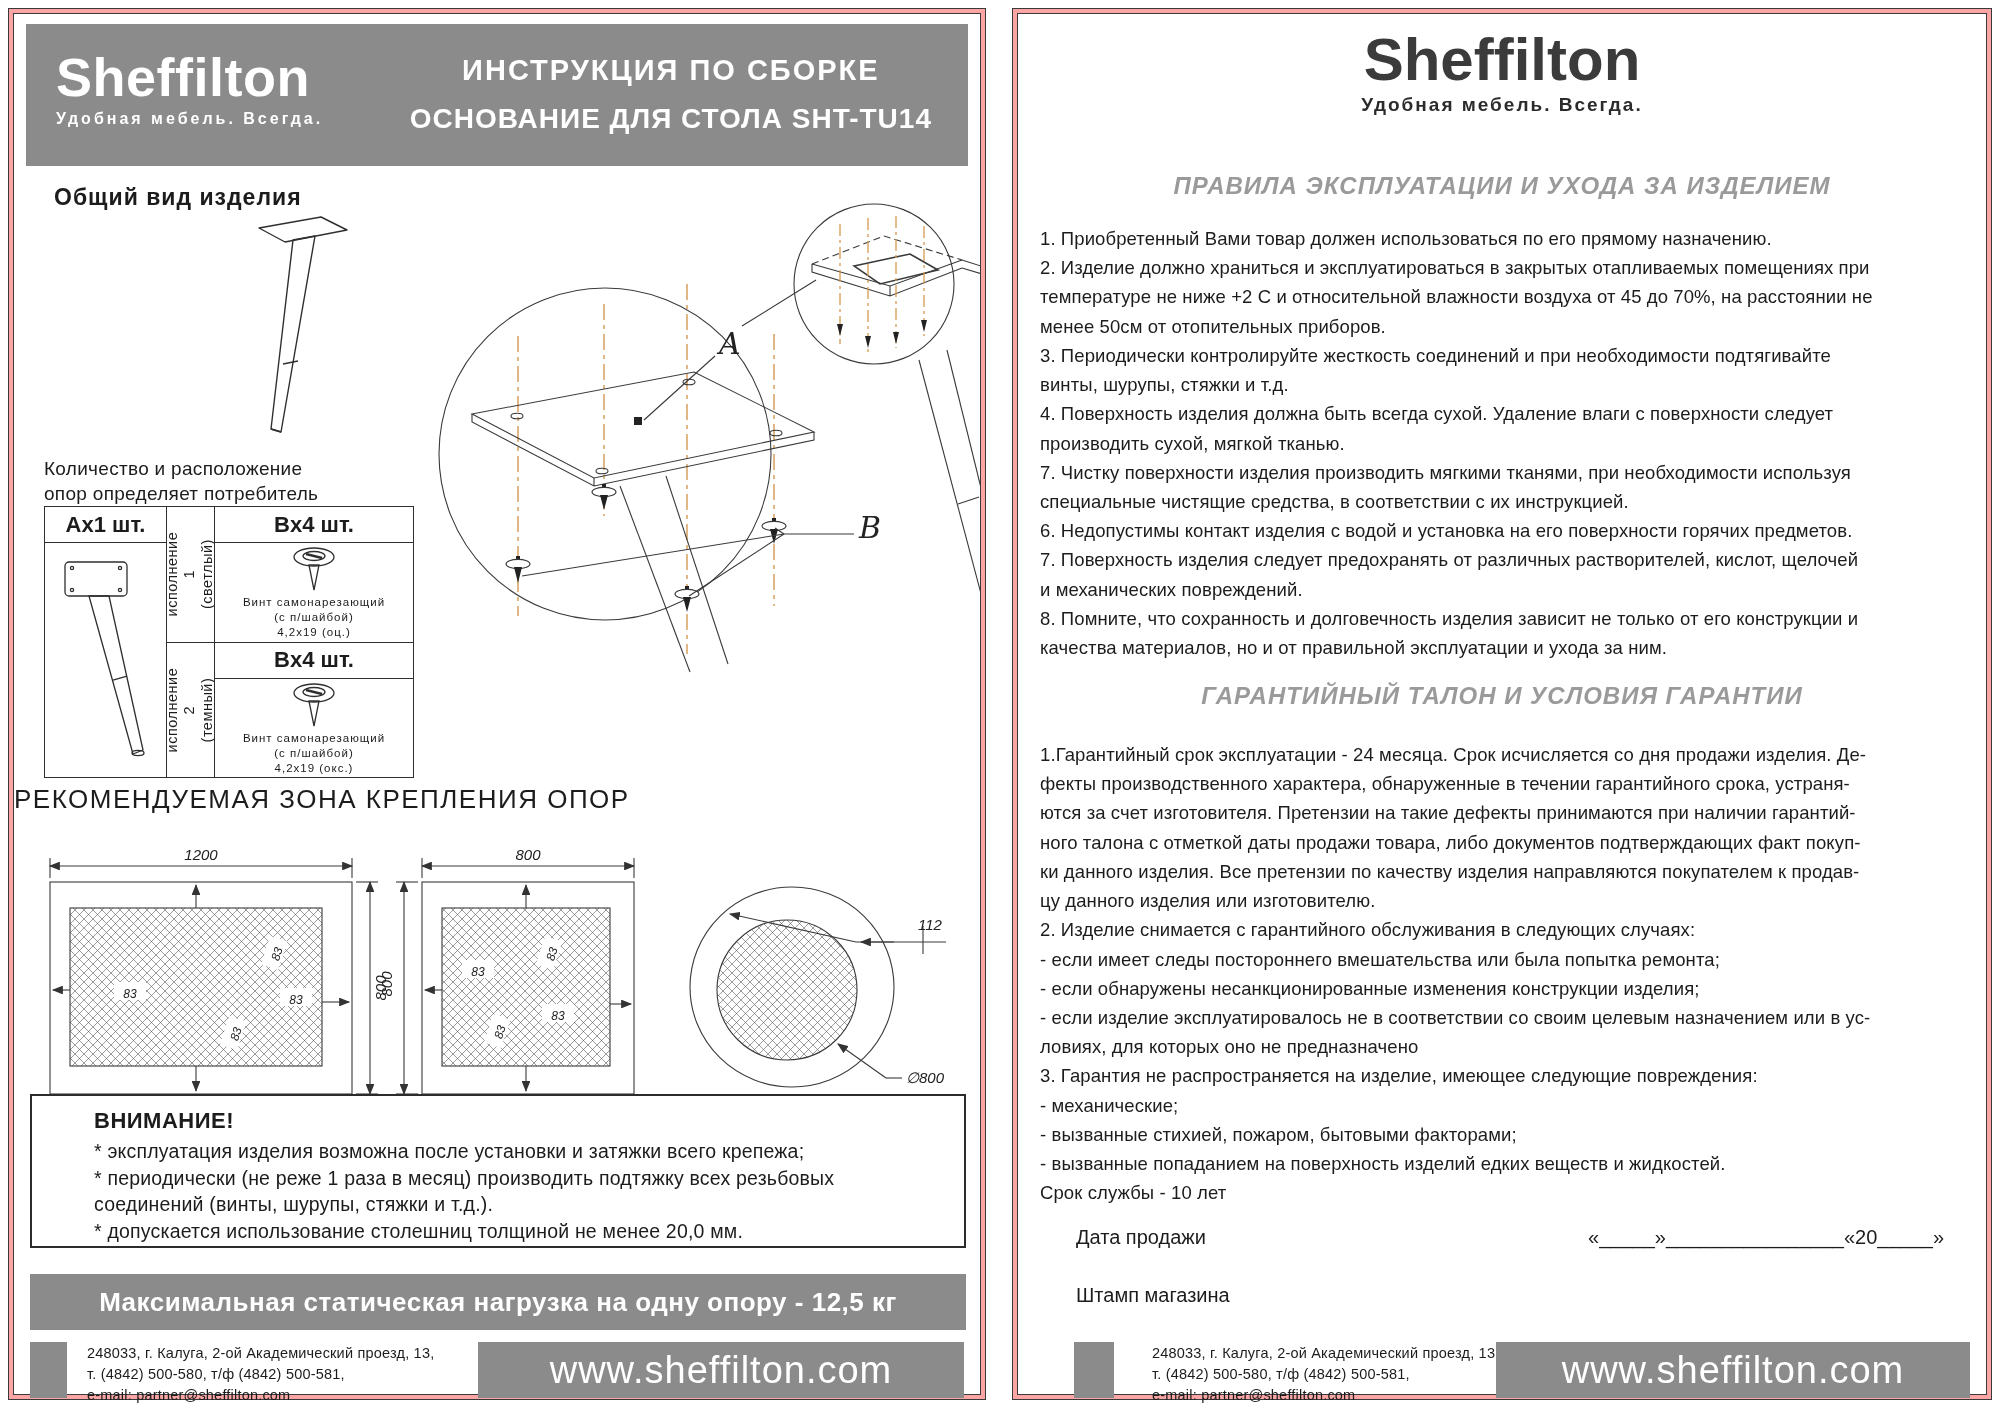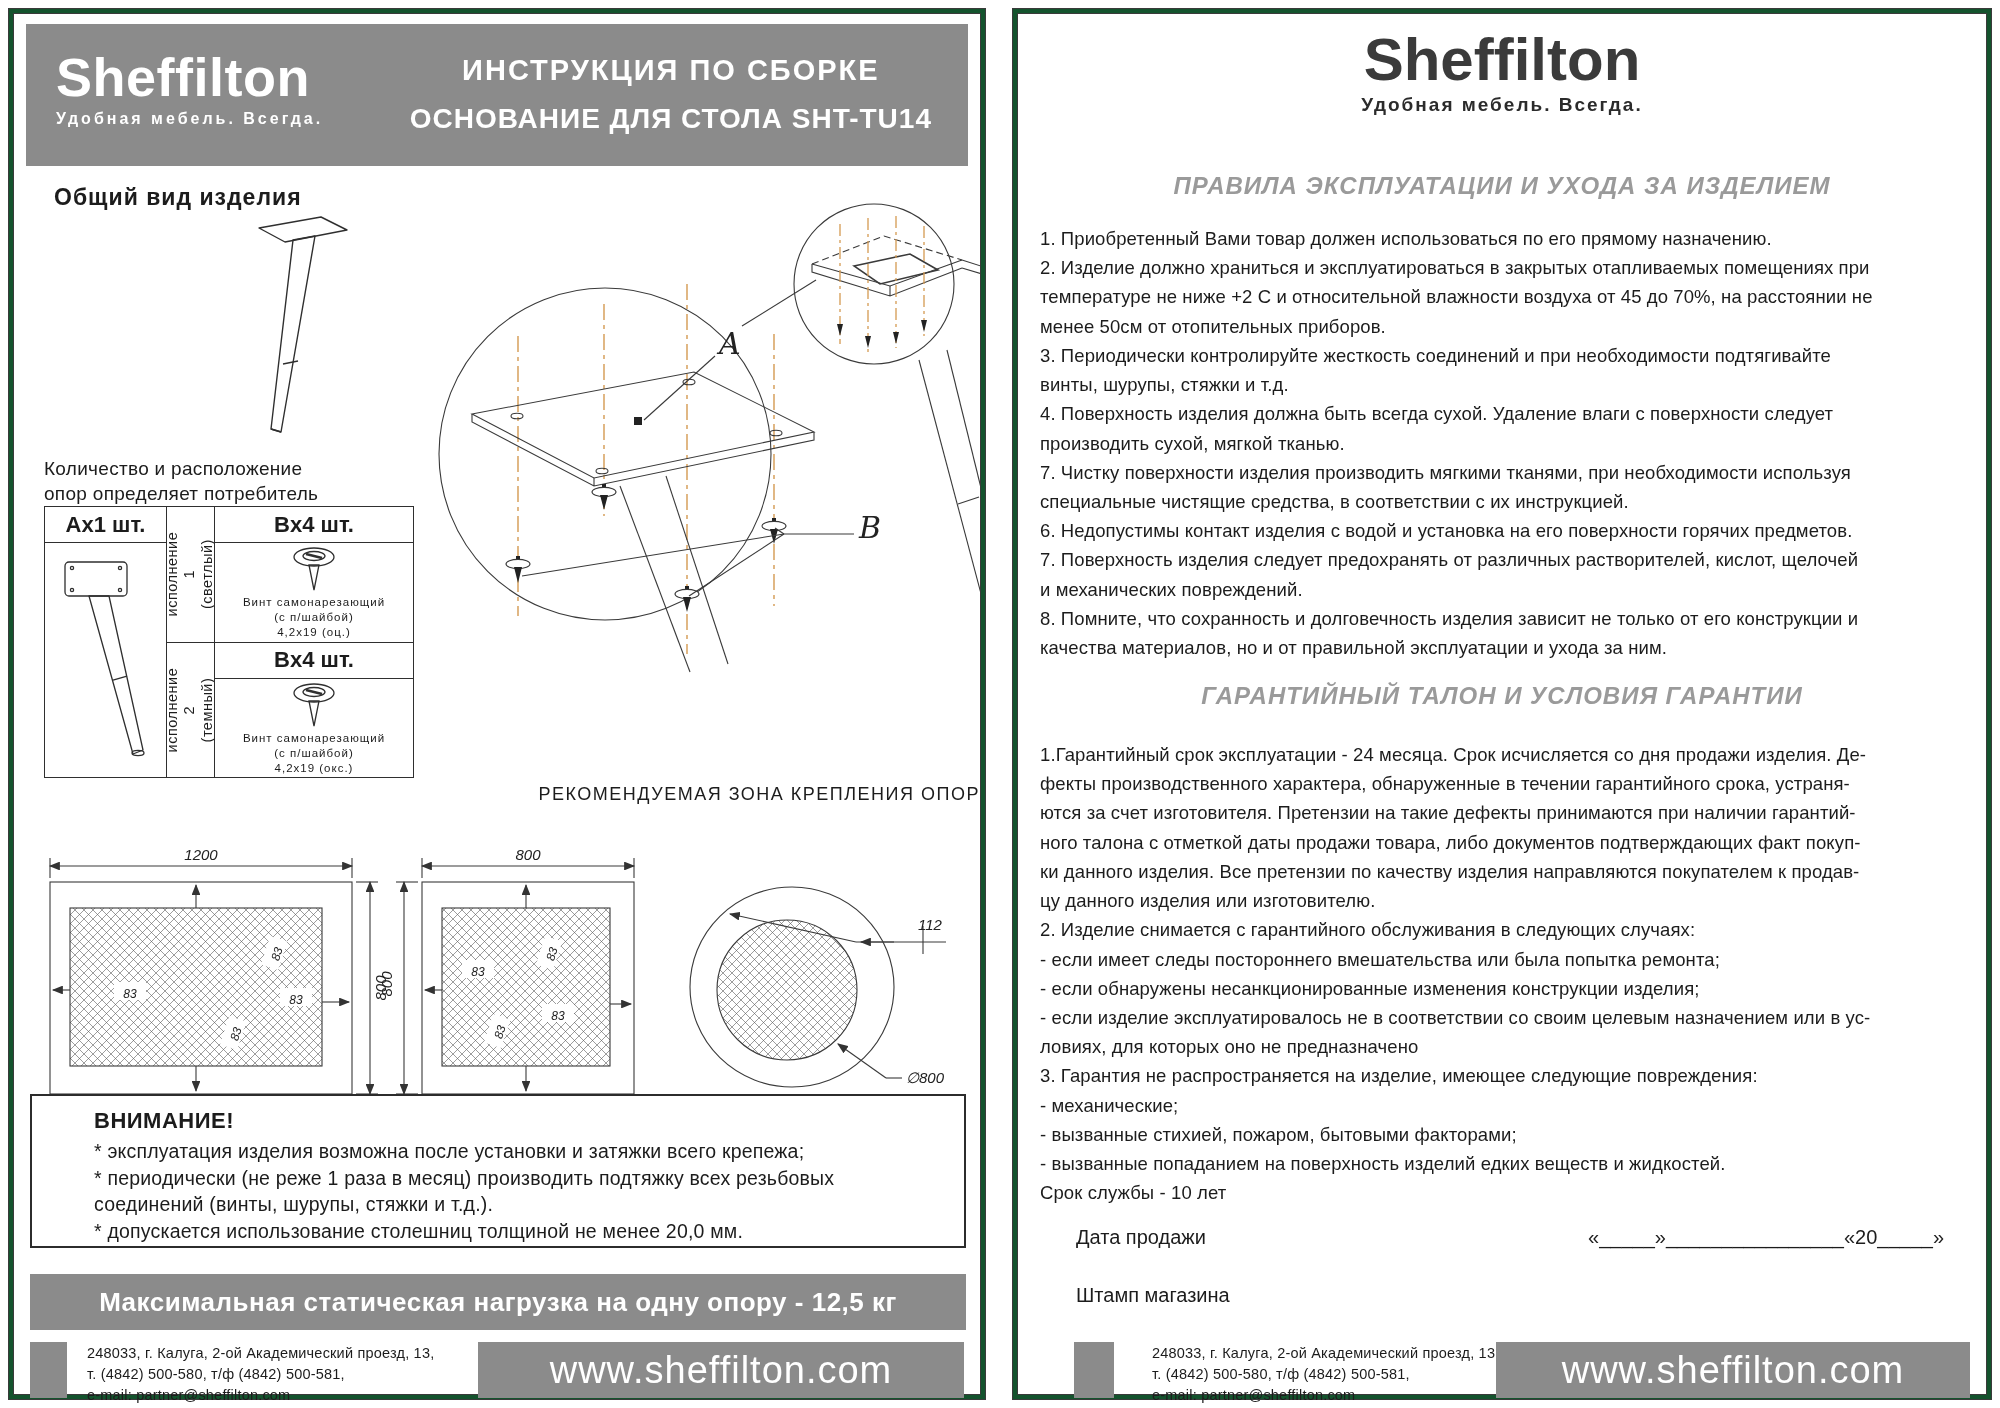--- a/index.html
+++ b/index.html
@@ -1,20 +1,20 @@
 <!DOCTYPE html>
 <html lang="ru"><head>
 <meta charset="utf-8">
 <style>
   * { margin:0; padding:0; box-sizing:border-box; }
   html,body { background:#fff; }
   body { font-family:"Liberation Sans", sans-serif; color:#1c1c1c; }
   .sheet { position:relative; width:2000px; height:1408px; background:#fff; overflow:hidden; }
 
-  .page { position:absolute; top:8px; height:1392px; border:1.5px solid #3a3a3a; padding:4px; background:#14532d; }
+  .page { position:absolute; top:8px; height:1392px; border:1.5px solid #3a3a3a; padding:4px; background:#fca5a5; }
   .page-inner { position:relative; width:100%; height:100%; border:1.5px solid #3a3a3a; background:#fff; }
   #page-left  { left:8px;    width:978px; }
   #page-right { left:1012px; width:980px; }
 
   .gray-band { background:#8b8b8b; }
   .pre { white-space:pre-line; }
 
   
   .hdr { position:absolute; left:12px; top:10px; right:12px; height:142px; display:flex; align-items:center; }
   .logo-white { position:absolute; left:30px; top:26px; color:#fff; }
@@ -37,21 +37,21 @@
   .pgroup + .pgroup { border-top:1.5px solid #2f2f2f; }
   .pvar { width:48px; border-right:1.5px solid #2f2f2f; display:flex; align-items:center; justify-content:center; overflow:hidden; }
   .rot { transform:rotate(-90deg); white-space:pre-line; text-align:center; font-size:14.5px; line-height:1.2; width:150px; letter-spacing:0.5px; }
   .pcell { flex:1; display:flex; flex-direction:column; }
   .pcell .ph { height:36px; border-bottom:1.5px solid #2f2f2f; display:flex; align-items:center; justify-content:center; font-size:22px; font-weight:bold; }
   .pcell .pb { flex:1; display:flex; flex-direction:column; align-items:center; justify-content:center; padding:2px 4px; }
   .screw-desc { font-size:11.5px; line-height:1.3; letter-spacing:1px; text-align:center; margin-top:2px; }
 
   .asm-svg { position:absolute; left:408px; top:172px; }
 
-  .zone-h { position:absolute; left:0; top:770px; width:100%; text-align:right; font-size:18px; font-weight:500; letter-spacing:1.5px; }
+  .zone-h { position:absolute; left:0; top:770px; width:100%; text-align:left; font-size:26px; font-weight:500; letter-spacing:1.5px; }
   .zones-svg { position:absolute; left:16px; top:806px; }
 
   .attn { position:absolute; left:16px; top:1080px; width:936px; height:154px; border:2px solid #2c2c2c; padding:12px 20px 0 62px; }
   .attn-title { font-size:22px; font-weight:bold; letter-spacing:0.5px; margin-bottom:4px; }
   .attn-body { font-size:19.5px; line-height:1.36; letter-spacing:0.2px; }
 
   .load-banner { position:absolute; left:16px; top:1260px; width:936px; height:56px; display:flex; align-items:center; justify-content:center;
                  color:#fff; font-size:26px; font-weight:bold; letter-spacing:0.5px; }
 
   .footer { position:absolute; left:16px; right:16px; top:1328px; height:56px; }

